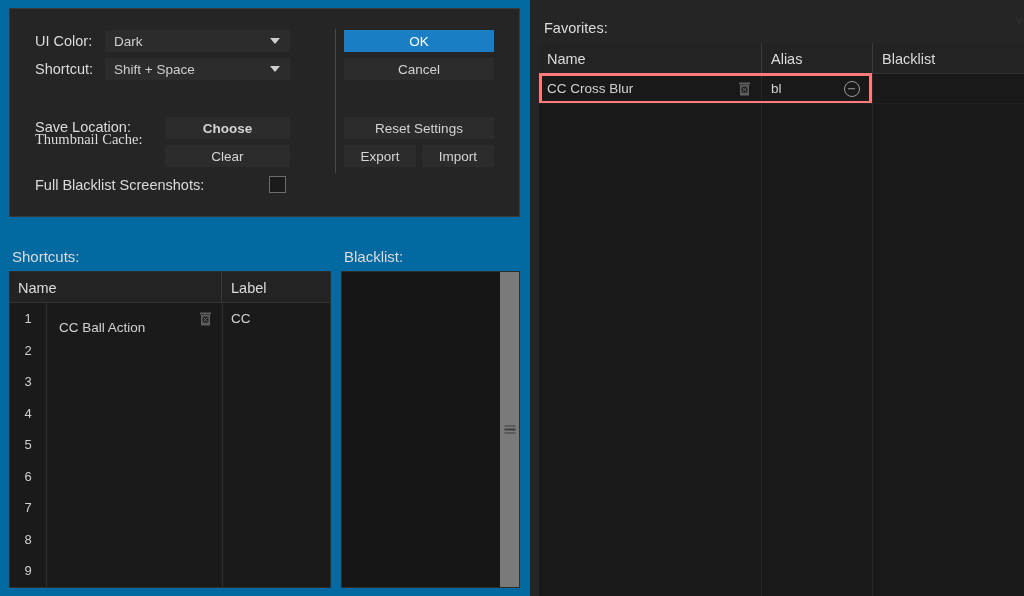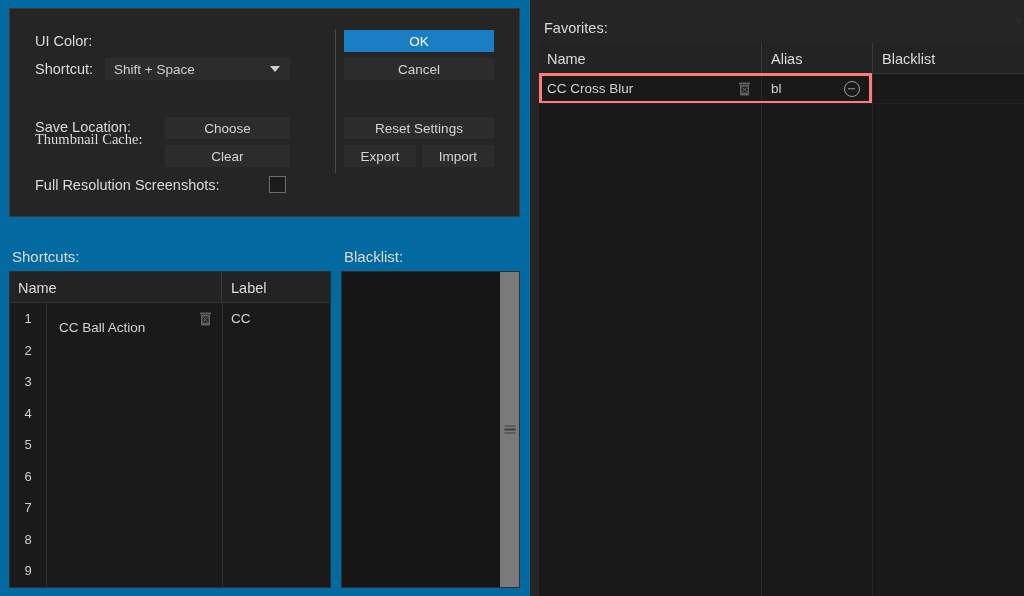--- a/index.html
+++ b/index.html
@@ -299,34 +299,38 @@
 
 <div id="app">
 
   <div id="left-pane">
 
     <div id="settings-box">
 
       <div class="divider-v"></div>
 
       <div class="field-label" style="left:25px; top:24px;">UI Color:</div>
+      <div class="dropdown" style="left:95px; top:21px; width:185px;">
+        <span>Dark</span>
+        <span class="caret"></span>
+      </div>
 
       <div class="field-label" style="left:25px; top:52px;">Shortcut:</div>
       <div class="dropdown" style="left:95px; top:49px; width:185px;">
         <span>Shift + Space</span>
         <span class="caret"></span>
       </div>
 
       <div class="field-label" style="left:25px; top:110px;">Save Location:</div>
-      <div class="btn" style="left:155px; top:108px; width:125px;">Choose</div>
+      <div class="btn" style="left:155px; top:108px; width:125px;font-weight:bold;">Choose</div>
 
       <div class="field-label" style="left:25px; top:122px;font-family:Liberation Serif, serif;">Thumbnail Cache:</div>
       <div class="btn" style="left:155px; top:136px; width:125px;">Clear</div>
 
-      <div class="field-label" style="left:25px; top:168px;">Full Resolution Screenshots:</div>
+      <div class="field-label" style="left:25px; top:168px;">Full Blacklist Screenshots:</div>
       <div class="checkbox" style="left:259px; top:167px;"></div>
 
       <div class="btn" style="left:334px; top:49px; width:150px;">Cancel</div>
       <div class="btn btn-primary" style="left:334px; top:21px; width:150px;">OK</div>
       <div class="btn" style="left:334px; top:108px; width:150px;">Reset Settings</div>
       <div class="btn" style="left:334px; top:136px; width:72px;">Export</div>
       <div class="btn" style="left:412px; top:136px; width:72px;">Import</div>
     </div>
 
     <div class="section-caption" style="left:12px; top:248px;">Shortcuts:</div>

